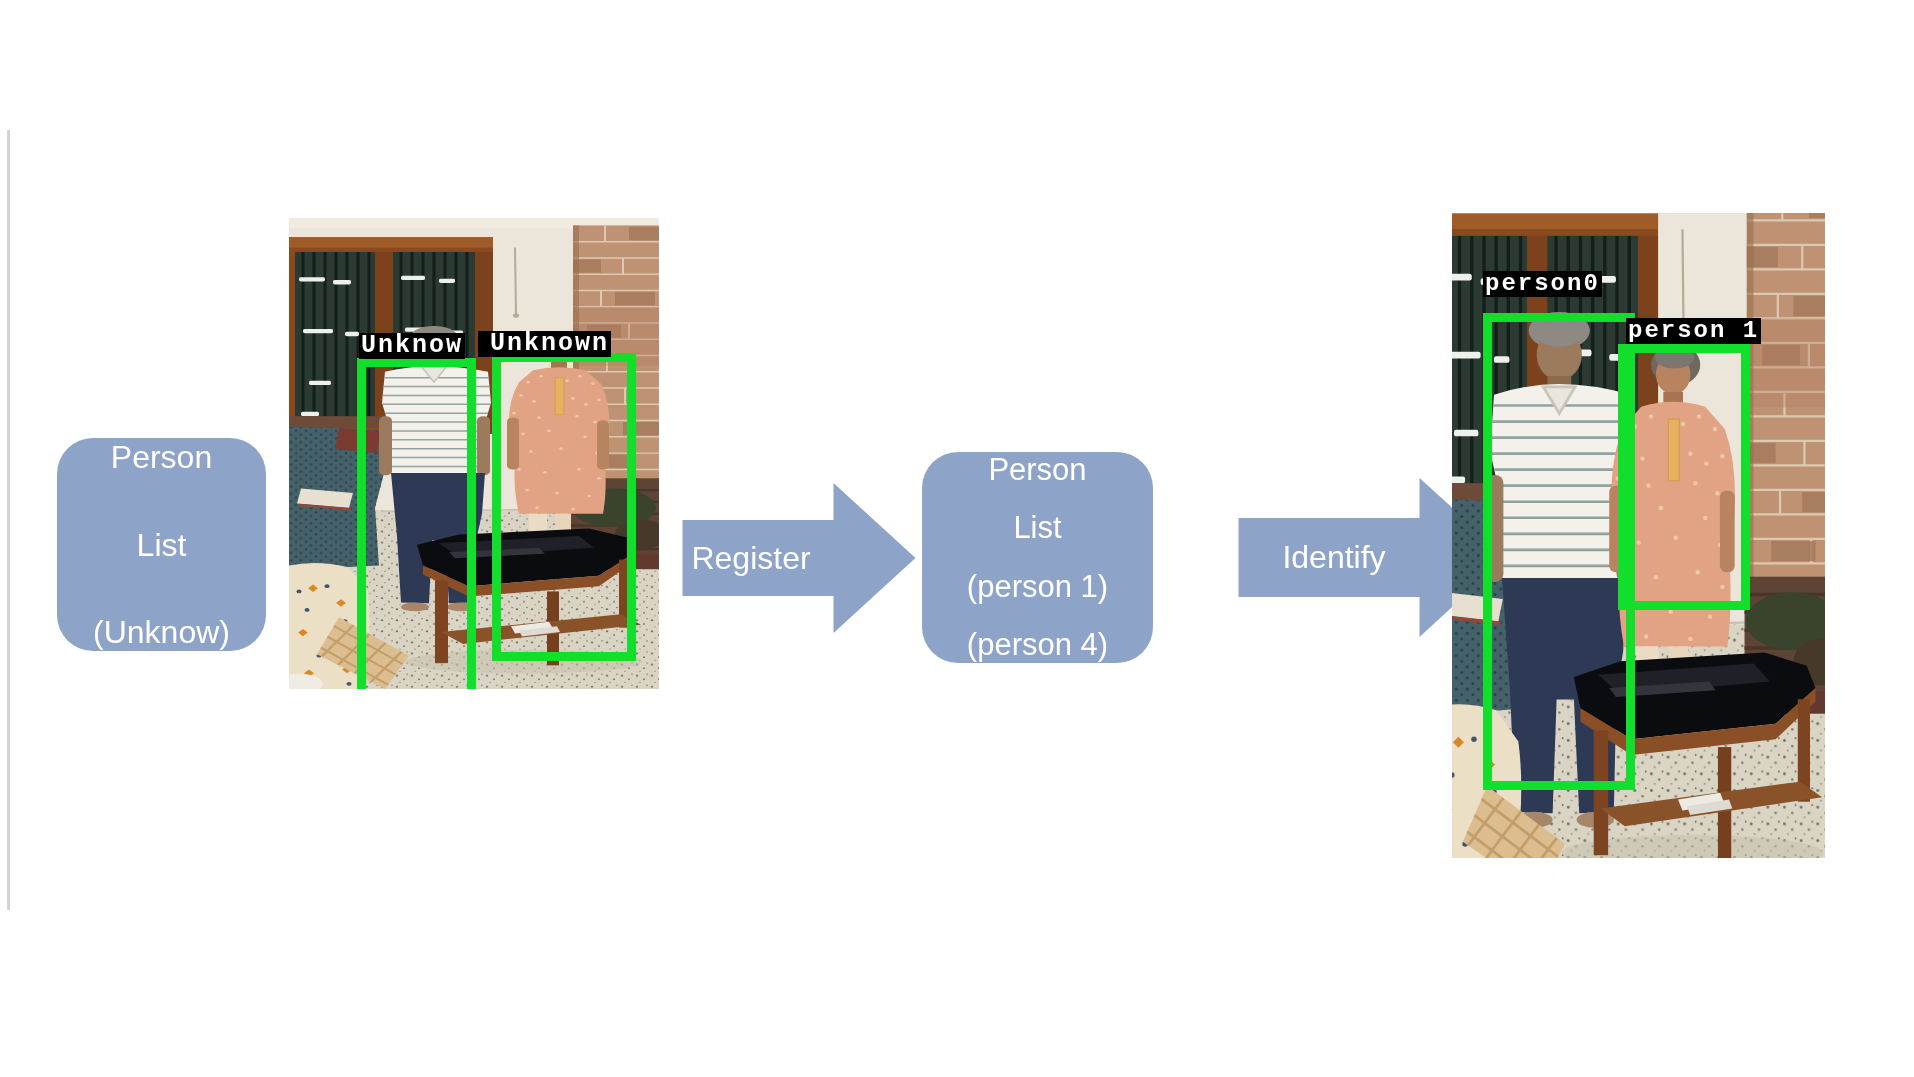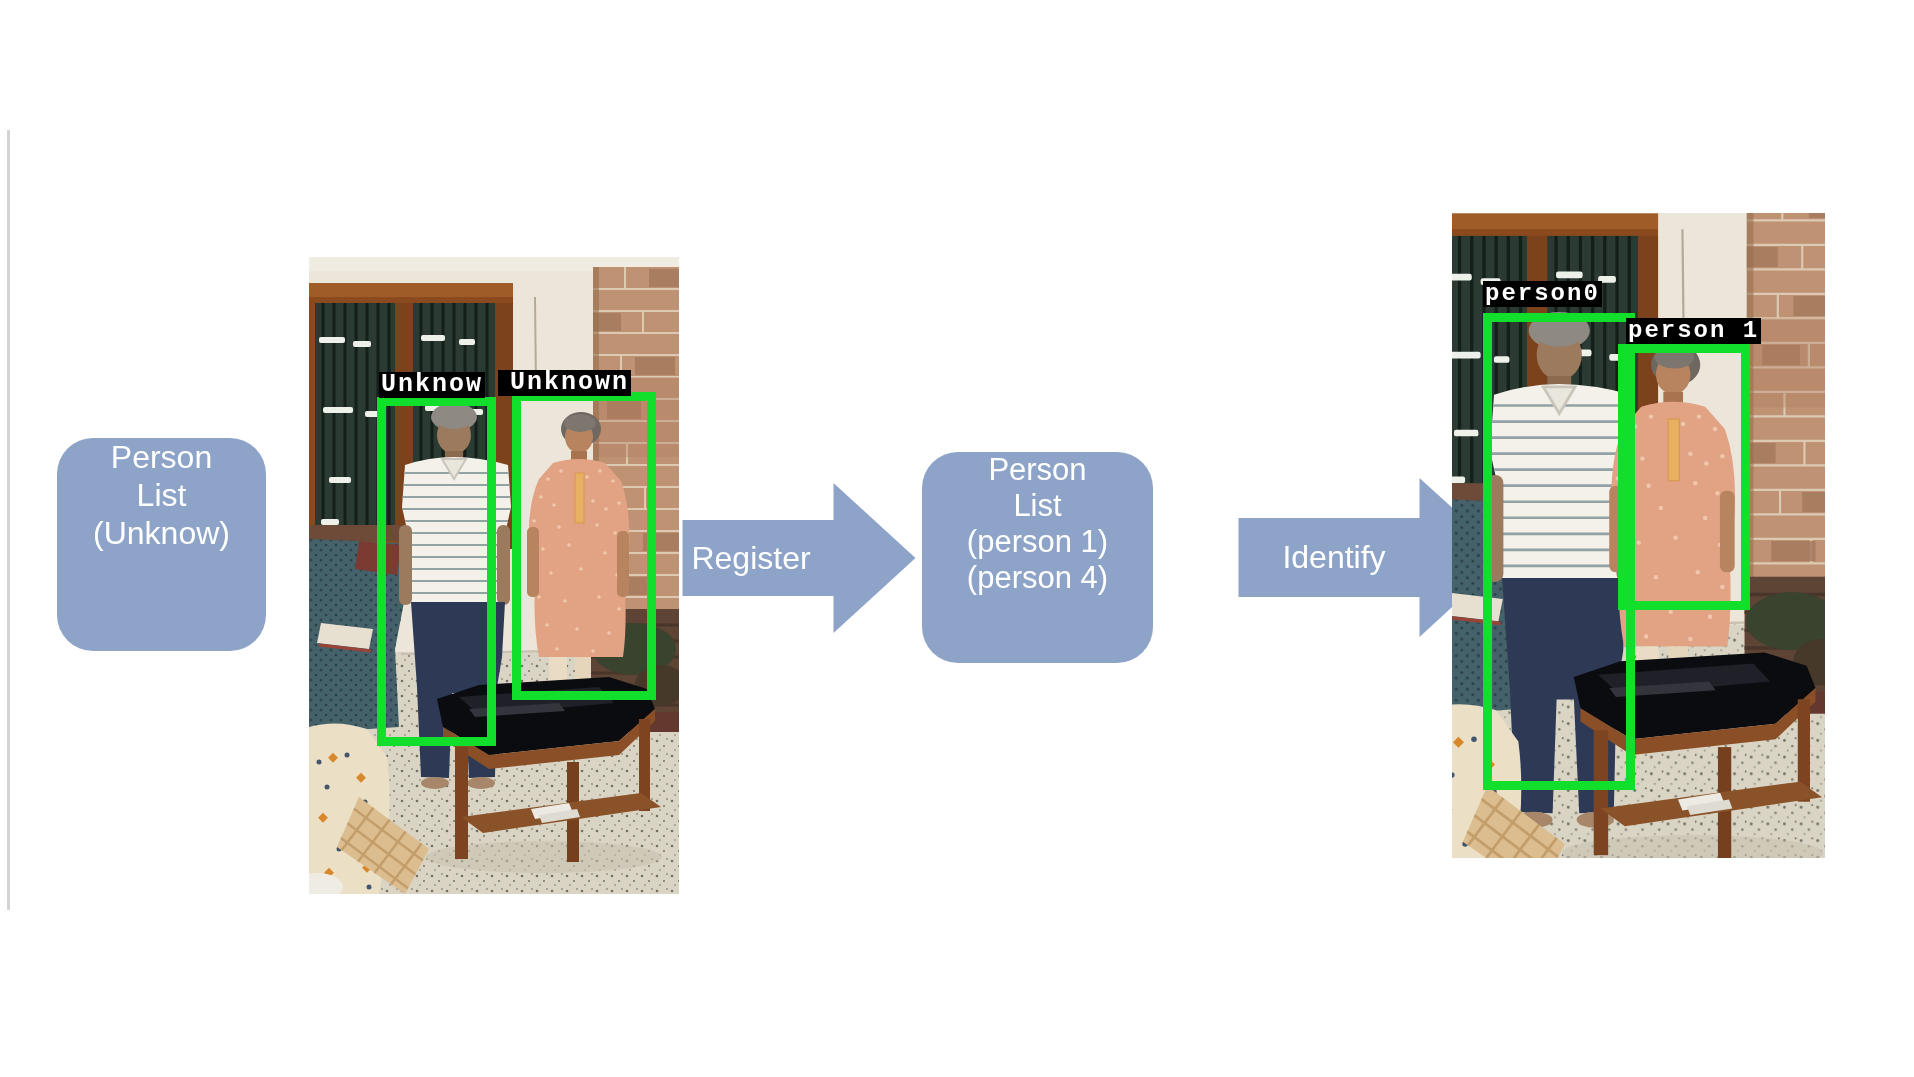--- a/index.html
+++ b/index.html
@@ -2,54 +2,54 @@
 <html style="--node-fill: #8da3c7; --node-text: #ffffff; --bbox-stroke: #12df2b; --bbox-label-bg: #000000; --bbox-label-text: #ffffff;"><head>
 <meta charset="utf-8">
 <style>
   html,body{margin:0;padding:0;background:#ffffff;}
   .stage{position:relative;width:1914px;height:1077px;background:#ffffff;overflow:hidden;
          font-family:"Liberation Sans","DejaVu Sans",sans-serif;}
   .edge-line{position:absolute;left:7px;top:130px;width:3px;height:780px;background:#d4d4d2;}
 
   
   .node{position:absolute;background:var(--node-fill,#8da3c7);color:var(--node-text,#fff);
-        display:flex;flex-direction:column;align-items:center;justify-content:flex-start;text-align:center;}
+        display:flex;flex-direction:column;align-items:center;justify-content:space-between;text-align:center;}
   .node-empty{left:57px;top:438px;width:209px;height:213px;border-radius:36px;font-size:32px;line-height:38px;}
   .node-registered{left:922px;top:452px;width:231px;height:211px;border-radius:36px;font-size:31px;line-height:36px;}
 
   
   .arrow{position:absolute;color:var(--node-fill,#8da3c7);padding-left:21px;}
   .arrow svg{position:absolute;left:0;top:0;width:100%;height:100%;display:block;}
   .arrow svg polygon{fill:currentColor;}
   .arrow-label{position:absolute;color:#fff;font-size:32px;display:flex;align-items:center;justify-content:center;}
   .arrow-register{left:672px;top:483px;width:233px;height:150px;}
   .arrow-register .arrow-label{left:0;top:37px;width:158px;height:76px;}
   .arrow-identify{left:1182px;top:478px;width:268px;height:159px;margin-left:46px;}
   .arrow-identify .arrow-label{left:8px;top:40px;width:196px;height:79px;}
 
   
   .photo{position:absolute;overflow:hidden;margin:0;background:#ece6da;}
-  .photo-before{left:309px;top:218px;width:370px;height:637px;margin-top:39px;}
+  .photo-before{left:289px;top:218px;width:370px;height:471px;}
   .photo-after{left:1452px;top:213px;width:373px;height:645px;}
   .photo svg.scene{position:absolute;left:0;top:0;width:100%;height:100%;}
 
   
   .bbox{position:absolute;border:9px solid var(--bbox-stroke,#12df2b);box-sizing:border-box;}
   .bbox-label{position:absolute;font-family:"Liberation Mono","DejaVu Sans Mono",monospace;font-weight:bold;
               background:var(--bbox-label-bg,#000);color:var(--bbox-label-text,#fff);
               white-space:pre;letter-spacing:2px;padding:0 2px;}
   .photo-before .bbox-label{font-size:25px;line-height:26px;height:26px;}
   .photo-after  .bbox-label{font-size:24px;line-height:26px;height:26px;}
   .pb-box-man{left:68px;top:140px;width:119px;height:349px;}
   .pb-box-woman{left:203px;top:135px;width:144px;height:308px;}
   .pb-lbl-1{left:70px;top:115px;}
   .pb-lbl-2{left:189px;top:113px;padding-left:12px;}
   .pa-box-man{left:31px;top:100px;width:152px;height:477px;}
   .pa-box-woman{left:166px;top:131px;width:132px;height:266px;}
-  .pa-lbl-1{left:31px;top:68px;}
+  .pa-lbl-1{left:31px;top:58px;}
   .pa-lbl-2{left:166px;top:105px;margin-left:8px;}
 
   .defs-holder{position:absolute;width:0;height:0;overflow:hidden;}
 </style>
 </head>
 <body>
 
 <svg class="defs-holder" aria-hidden="true">
   <defs>
     <pattern id="terr" width="15" height="15" patternUnits="userSpaceOnUse">

